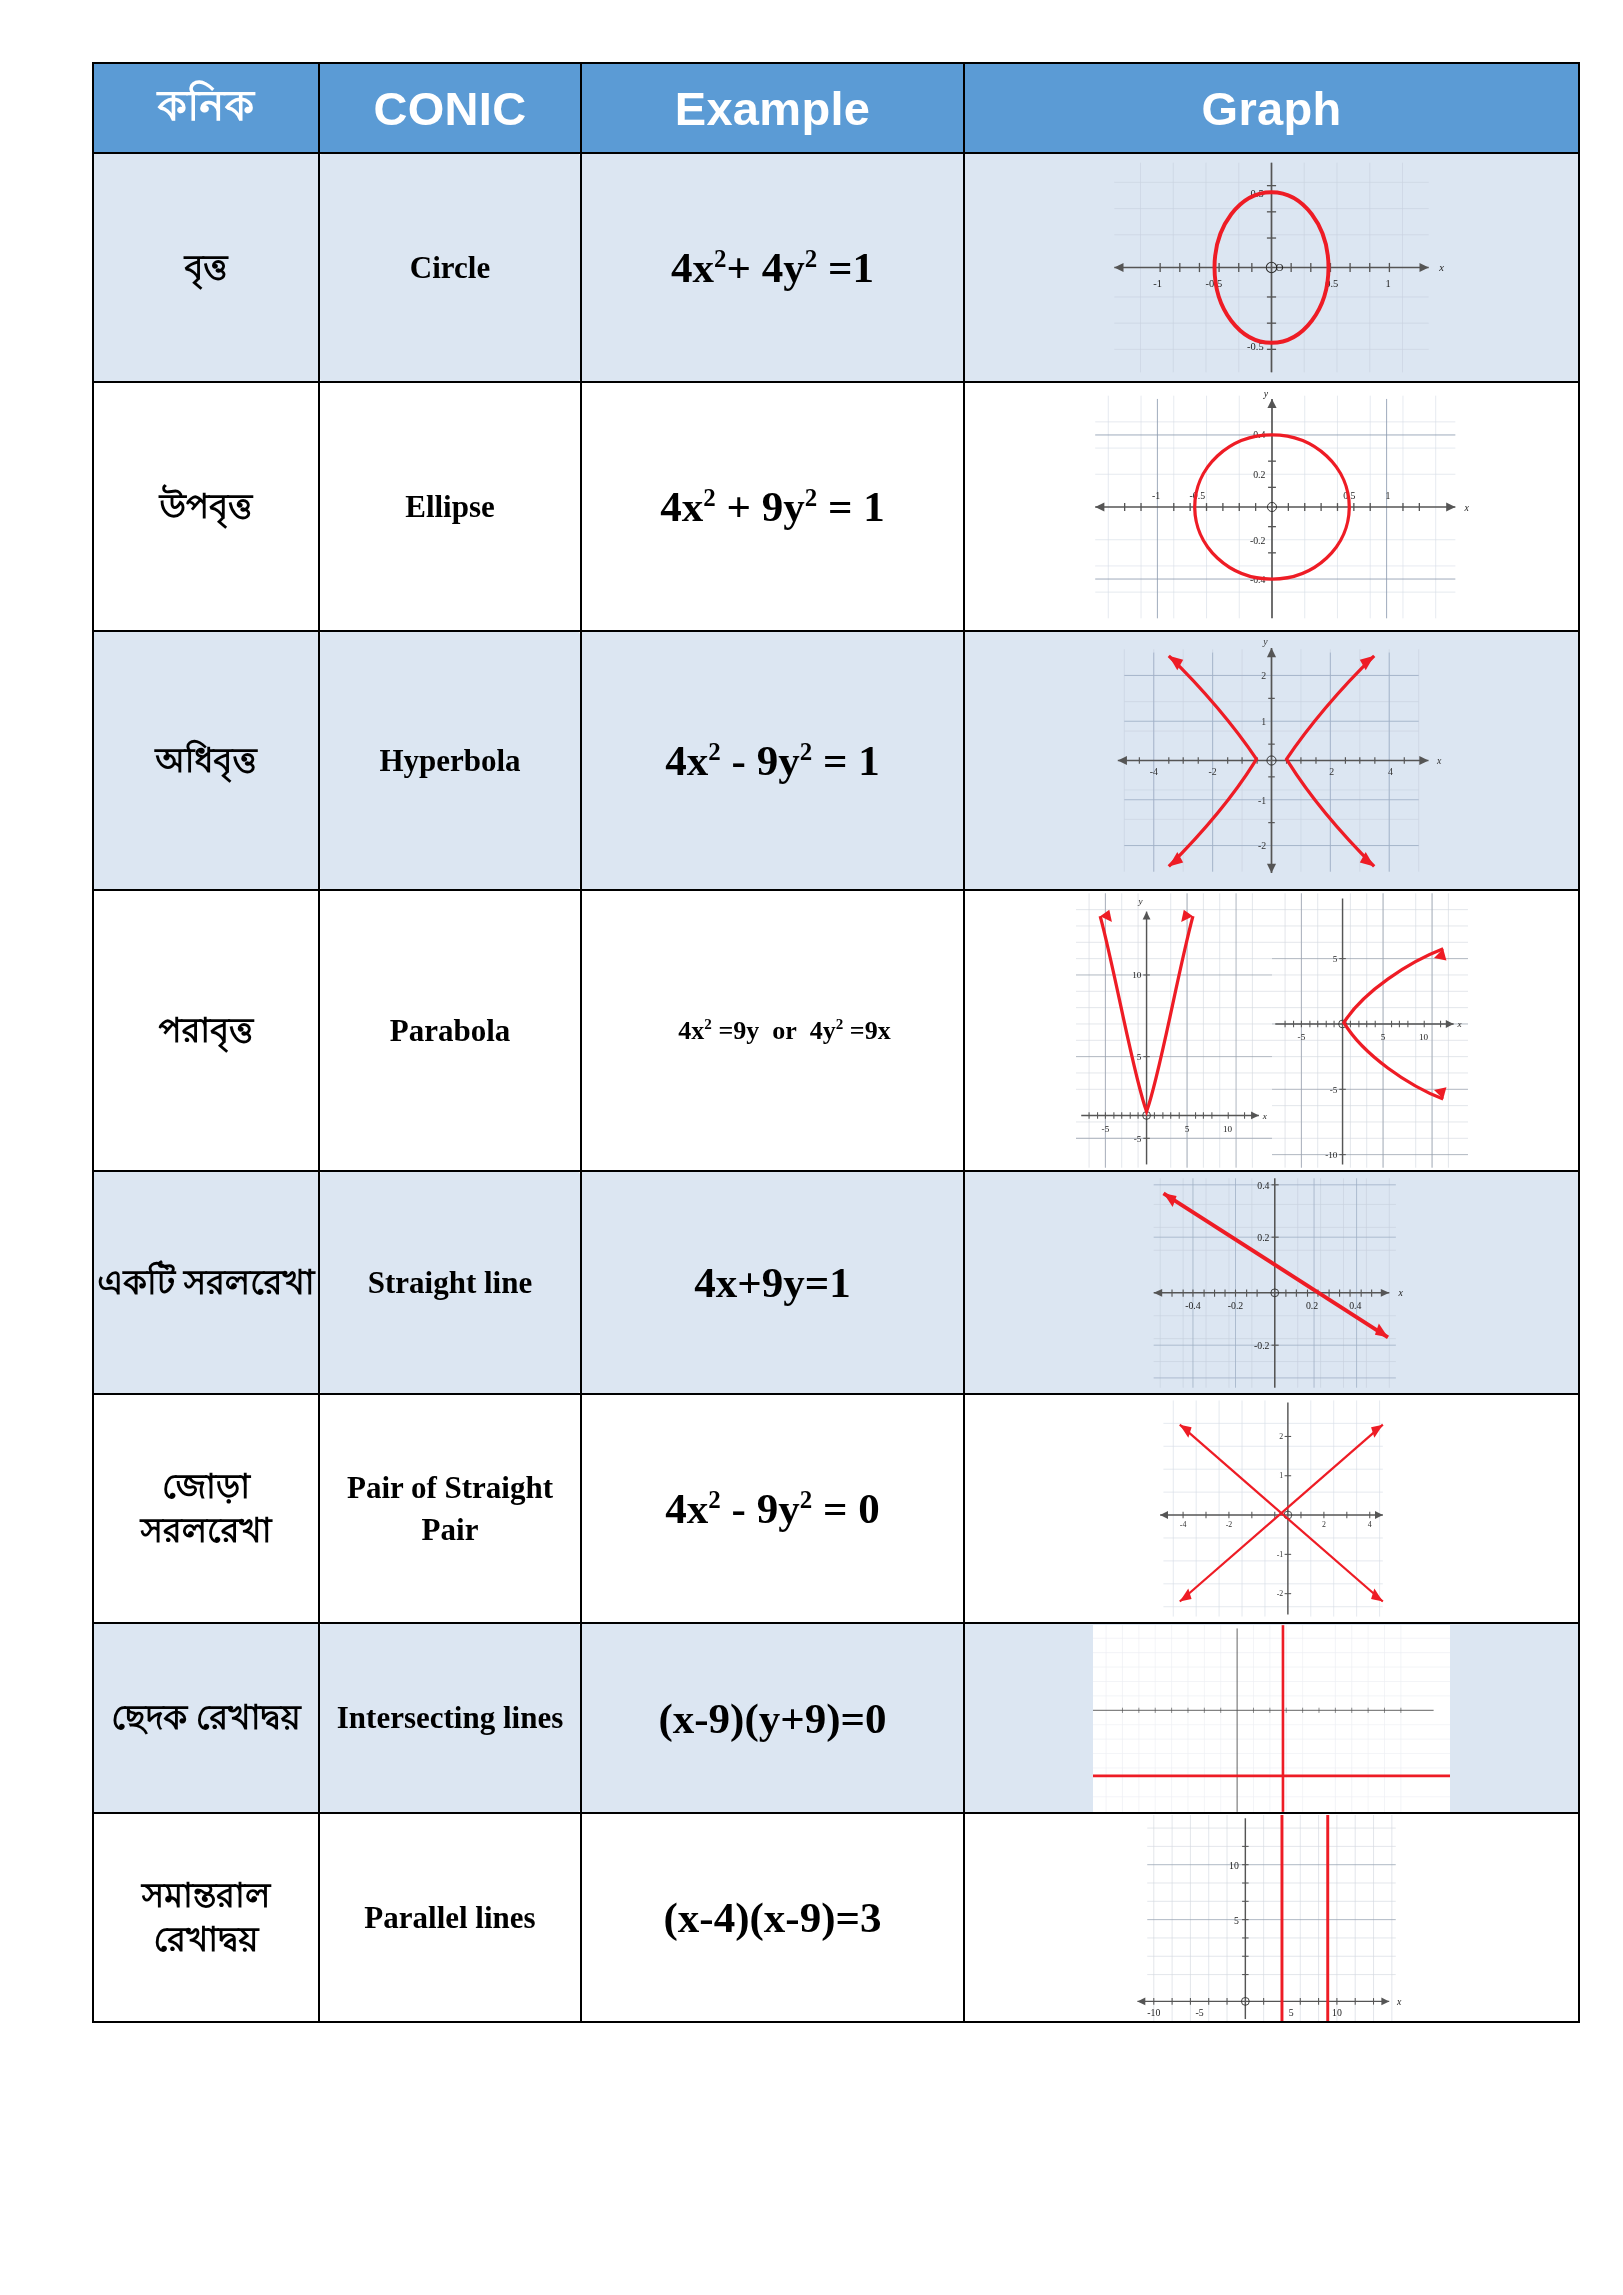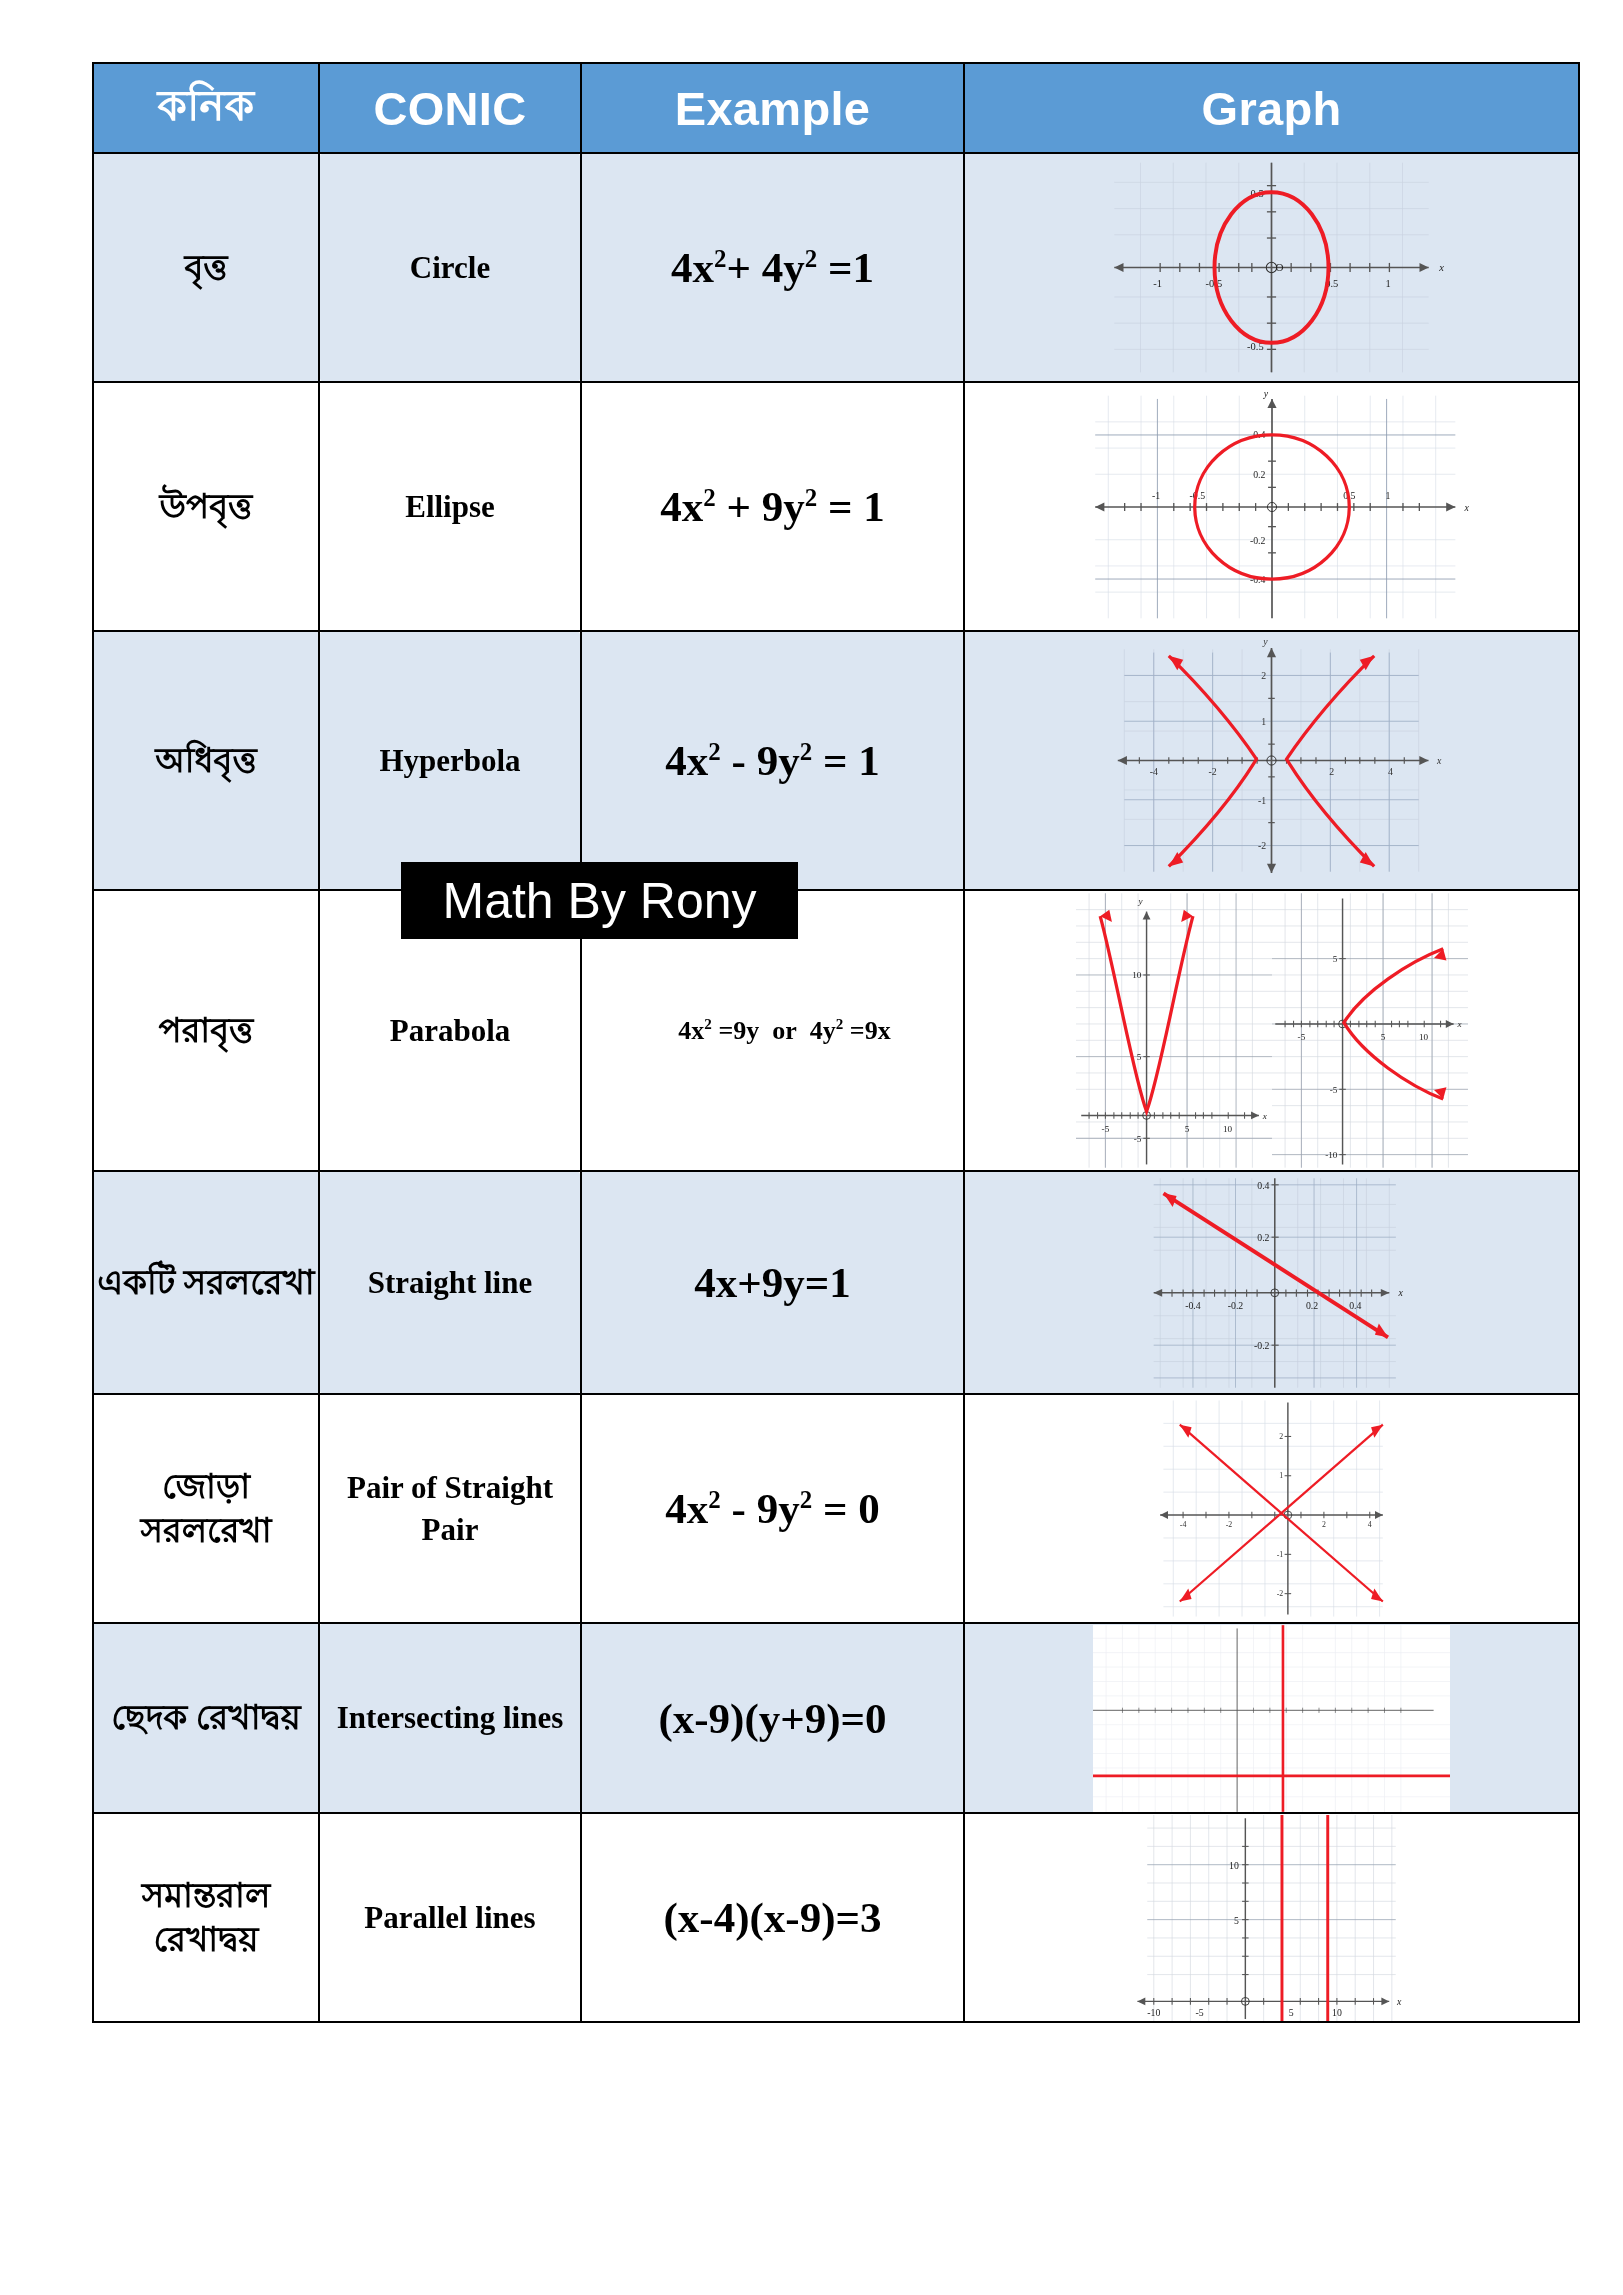--- a/index.html
+++ b/index.html
@@ -813,18 +813,15 @@
             </svg>
           </div>
         </td>
       </tr>
 
 
 
     </tbody>
   </table>
 
-  <div id="watermark">
-    <span>Math By Rony</span>
-  </div>
 
 </div>
 
 
 </body></html>

